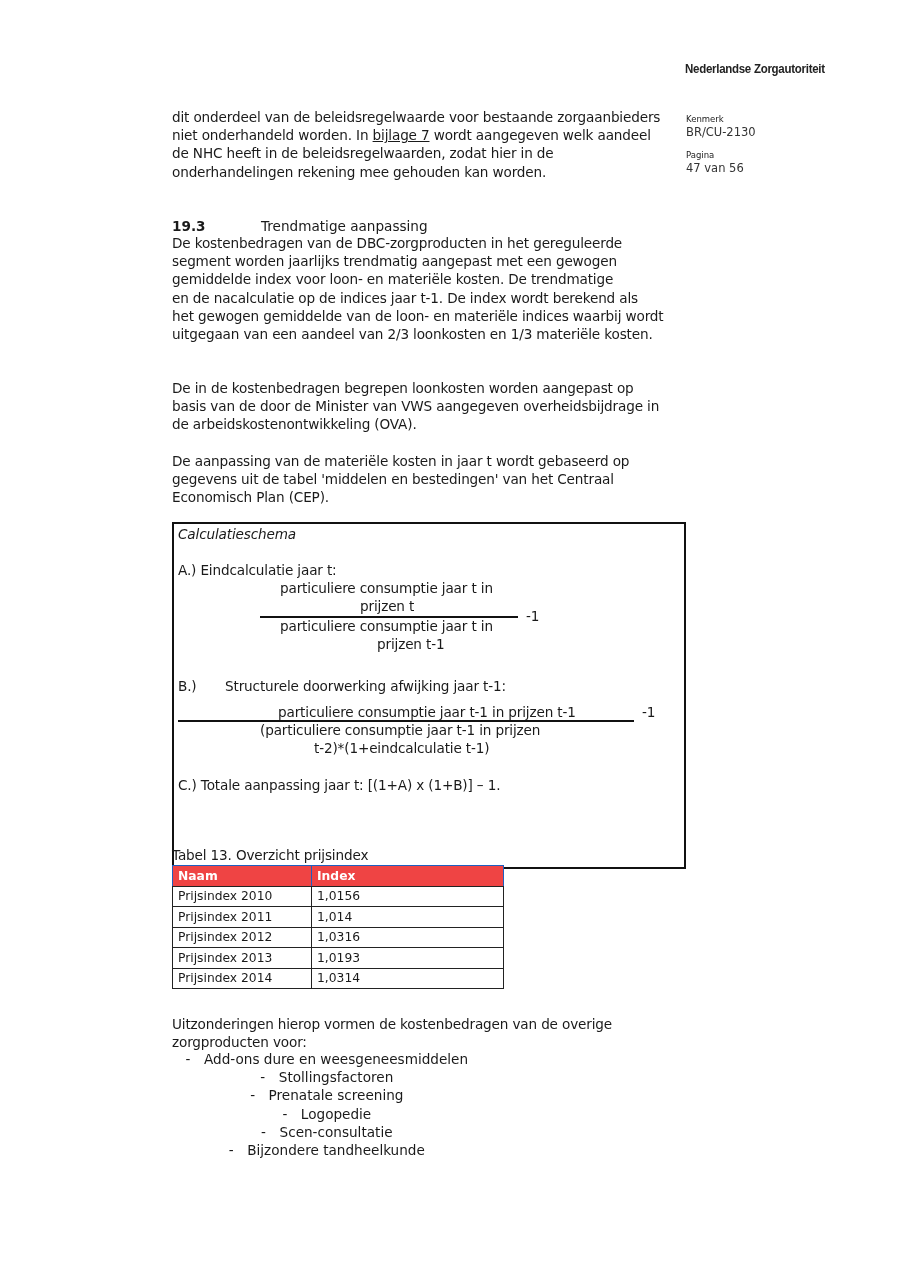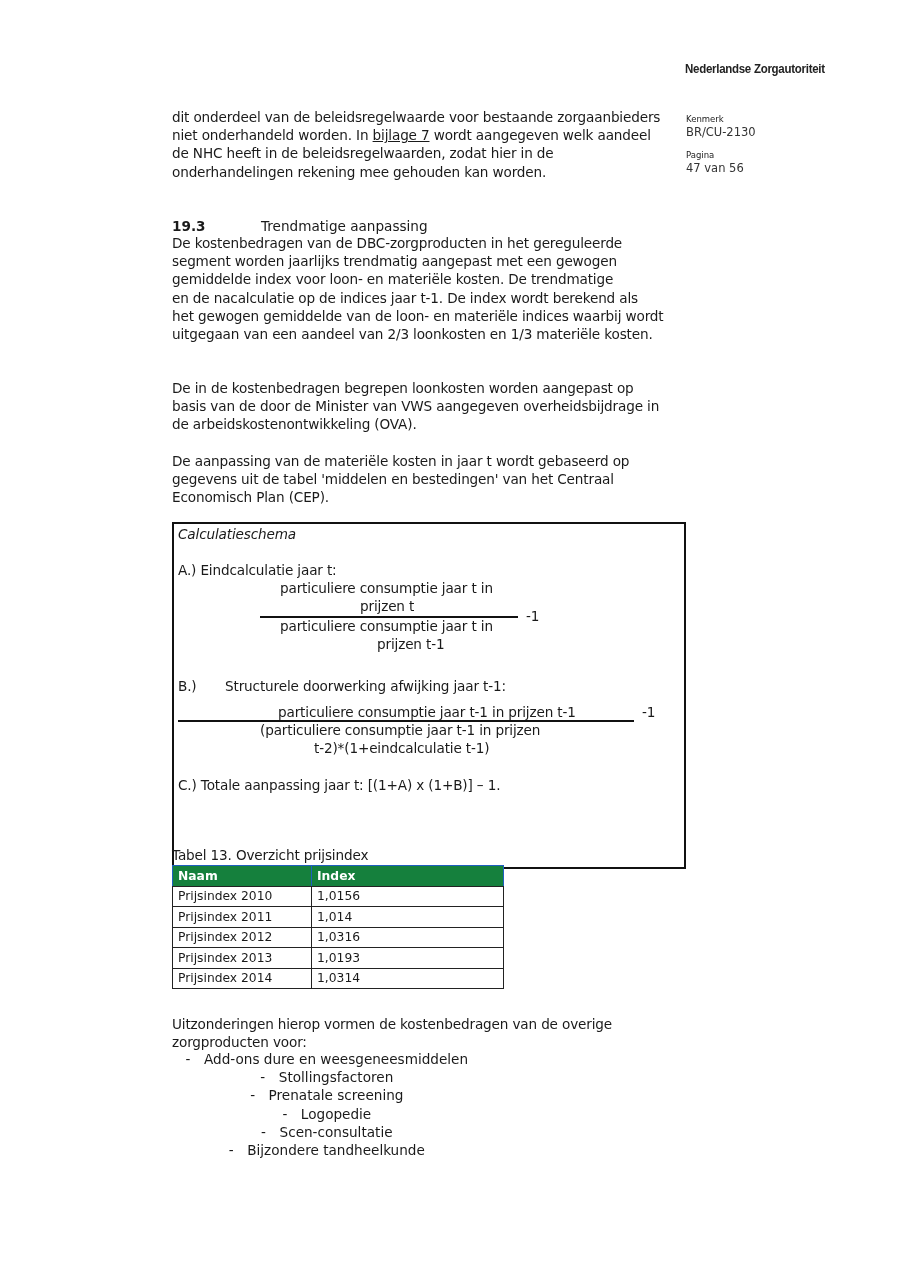--- a/index.html
+++ b/index.html
@@ -46,21 +46,21 @@
   }
   table.prijs {
     position: absolute; left: 172px; top: 865px; border-collapse: collapse;
     font-size: 12.3px; width: 332px;
   }
   table.prijs th, table.prijs td {
     border: 1px solid #222; height: 20.5px; padding: 0 0 0 5px; text-align: left;
     box-sizing: border-box;
   }
   table.prijs th {
-    background: #15803d; color: #ffffff; font-weight: bold; border-color: #1f5fbf;
+    background: #ef4444; color: #ffffff; font-weight: bold; border-color: #1f5fbf;
     border-bottom: 1px solid #222;
   }
   table.prijs td.c1, table.prijs th.c1 { width: 139px; }
 
   .list { position: absolute; left: 172px; top: 1050px; font-size: 13.6px; line-height: 18.2px; }
   .list .li { white-space: nowrap; text-align: center; }
   .list .dash { display: inline-block; width: 32px; }
 </style>
 </head>
 <body>

